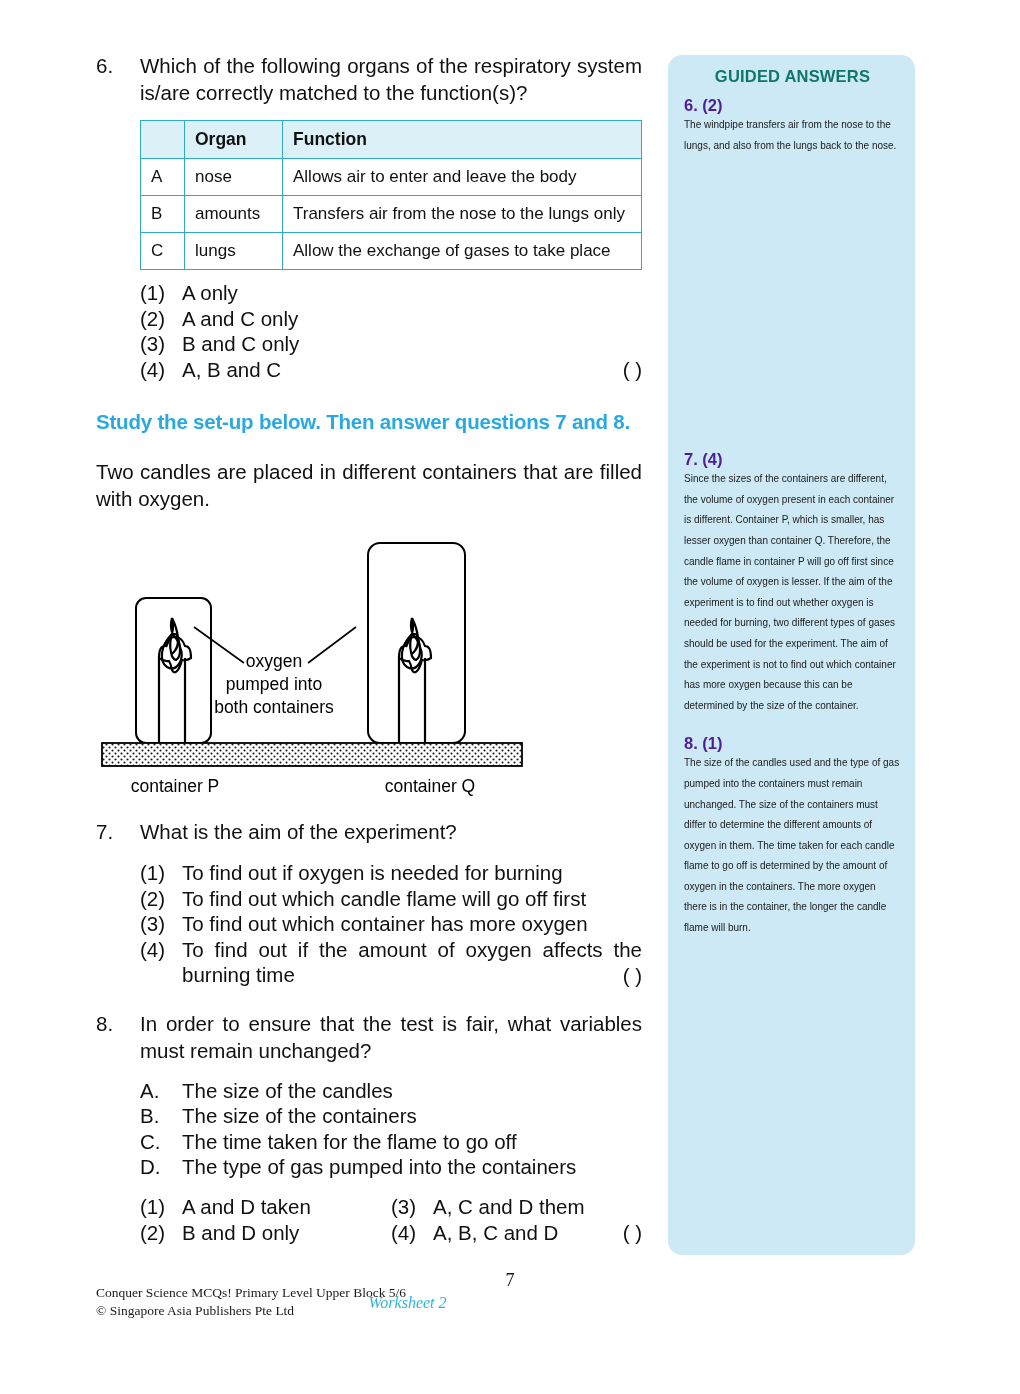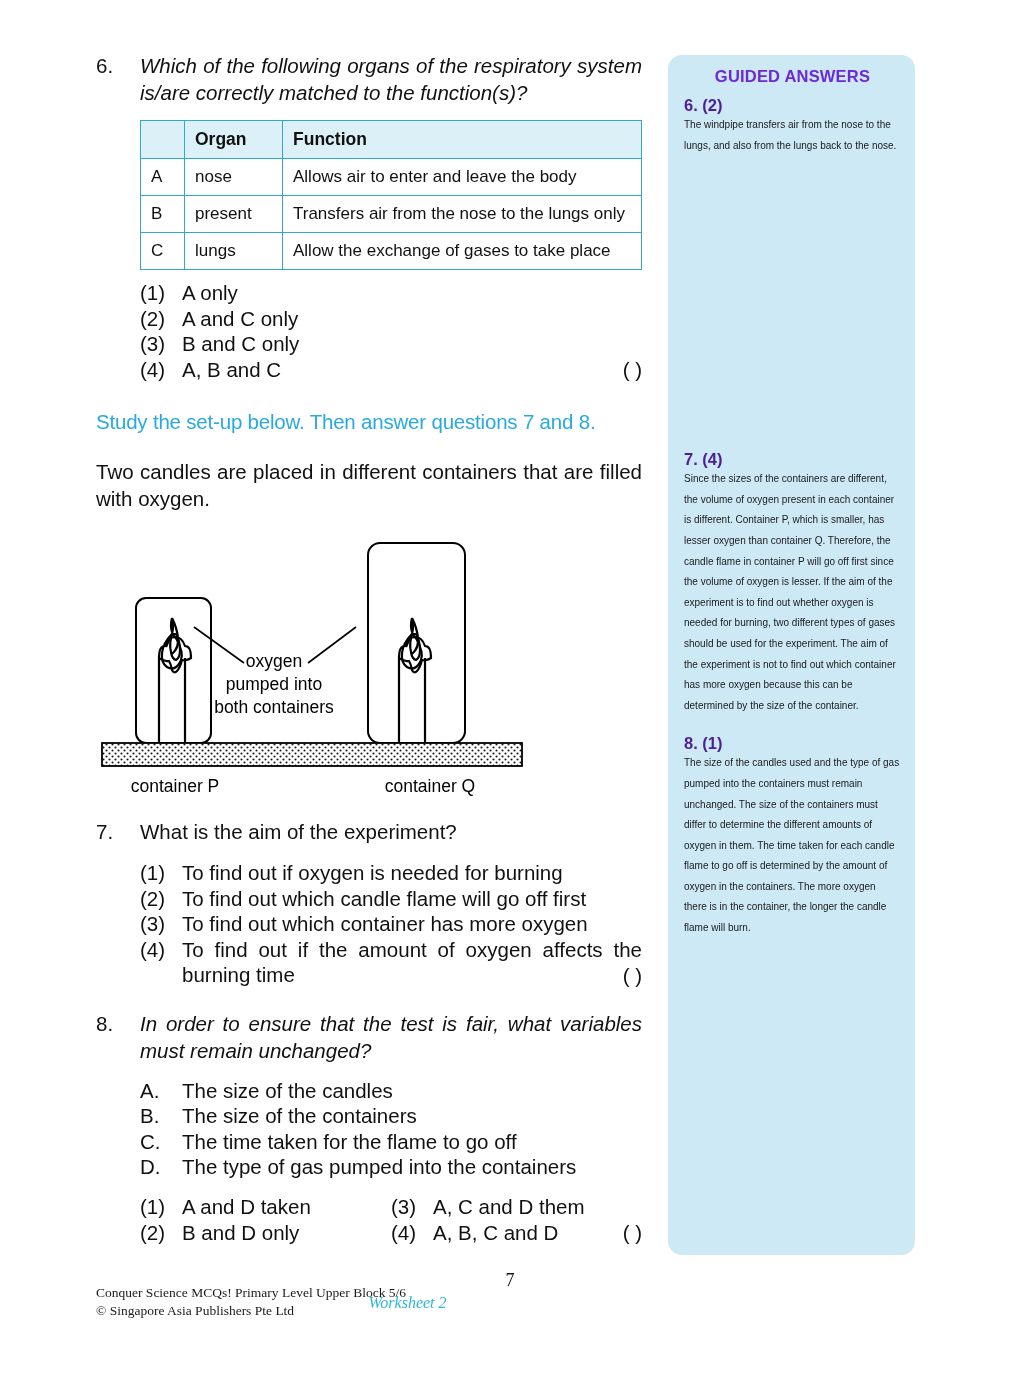--- a/index.html
+++ b/index.html
@@ -22,21 +22,21 @@
 
   .q-block { display:flex; align-items:flex-start; }
   .q-num {
     width:44px; flex:0 0 44px;
     font-size:20.5px; line-height:27px;
   }
   .q-text {
     flex:1 1 auto;
     font-size:20.5px; line-height:27px;
   }
-  .q-text.justify { text-align:justify;font-style:italic; }
+  .q-text.justify { text-align:justify; }
 
   
   #organ-table-wrap { margin:14px 0 0 44px; }
   table.organ-table {
     border-collapse:collapse;
     width:502px;
     table-layout:fixed;
   }
   table.organ-table td, table.organ-table th {
     border:1.6px solid #2fa9c6;
@@ -70,21 +70,21 @@
   .opt-grid-col .opt-row { font-size:20.5px; line-height:26px; }
 
   
   .letter-list { margin:14px 0 0 44px; }
   .letter-list .opt-key { width:42px; }
 
   
   #study-heading {
     margin:28px 0 0 0;
     font-size:20.5px;
-    font-weight:normal;
+    font-weight:bold;
     color:#29a9e0;
     letter-spacing:-0.2px;
   }
 
   
   #intro-para {
     margin:24px 0 0 0;
     font-size:20.5px;
     line-height:27px;
     text-align:justify;
@@ -102,21 +102,21 @@
     width:247px;
     height:1200px;
     background:#cde9f5;
     border-radius:14px;
     padding:12px 14px 16px 16px;
   }
   #sidebar-title {
     text-align:center;
     font-size:16.5px;
     font-weight:bold;
-    color:#6d28d9;
+    color:#0f766e;
     letter-spacing:0.2px;
     margin-bottom:10px;
   }
   .ans-head {
     font-size:16.5px;
     font-weight:bold;
     color:#4c1d95;
     margin-top:2px;
   }
   .ans-body {
@@ -168,21 +168,21 @@
         <th class="organ-head">Organ</th>
         <th>Function</th>
       </tr>
       <tr>
         <td class="letter-cell">A</td>
         <td class="organ-cell">nose</td>
         <td>Allows air to enter and leave the body</td>
       </tr>
       <tr>
         <td class="letter-cell">B</td>
-        <td class="organ-cell">present</td>
+        <td class="organ-cell">amounts</td>
         <td>Transfers air from the nose to the lungs only</td>
       </tr>
       <tr>
         <td class="letter-cell">C</td>
         <td class="organ-cell">lungs</td>
         <td>Allow the exchange of gases to take place</td>
       </tr>
     </tbody>
       </table>
   </div>

